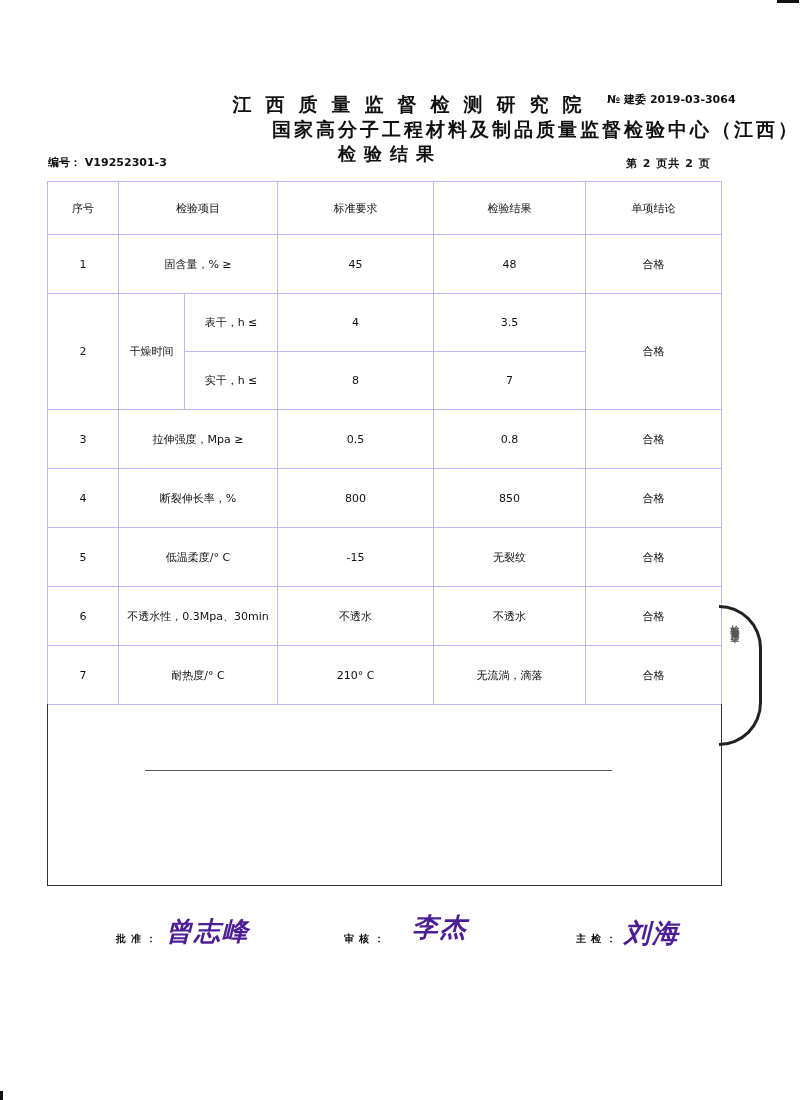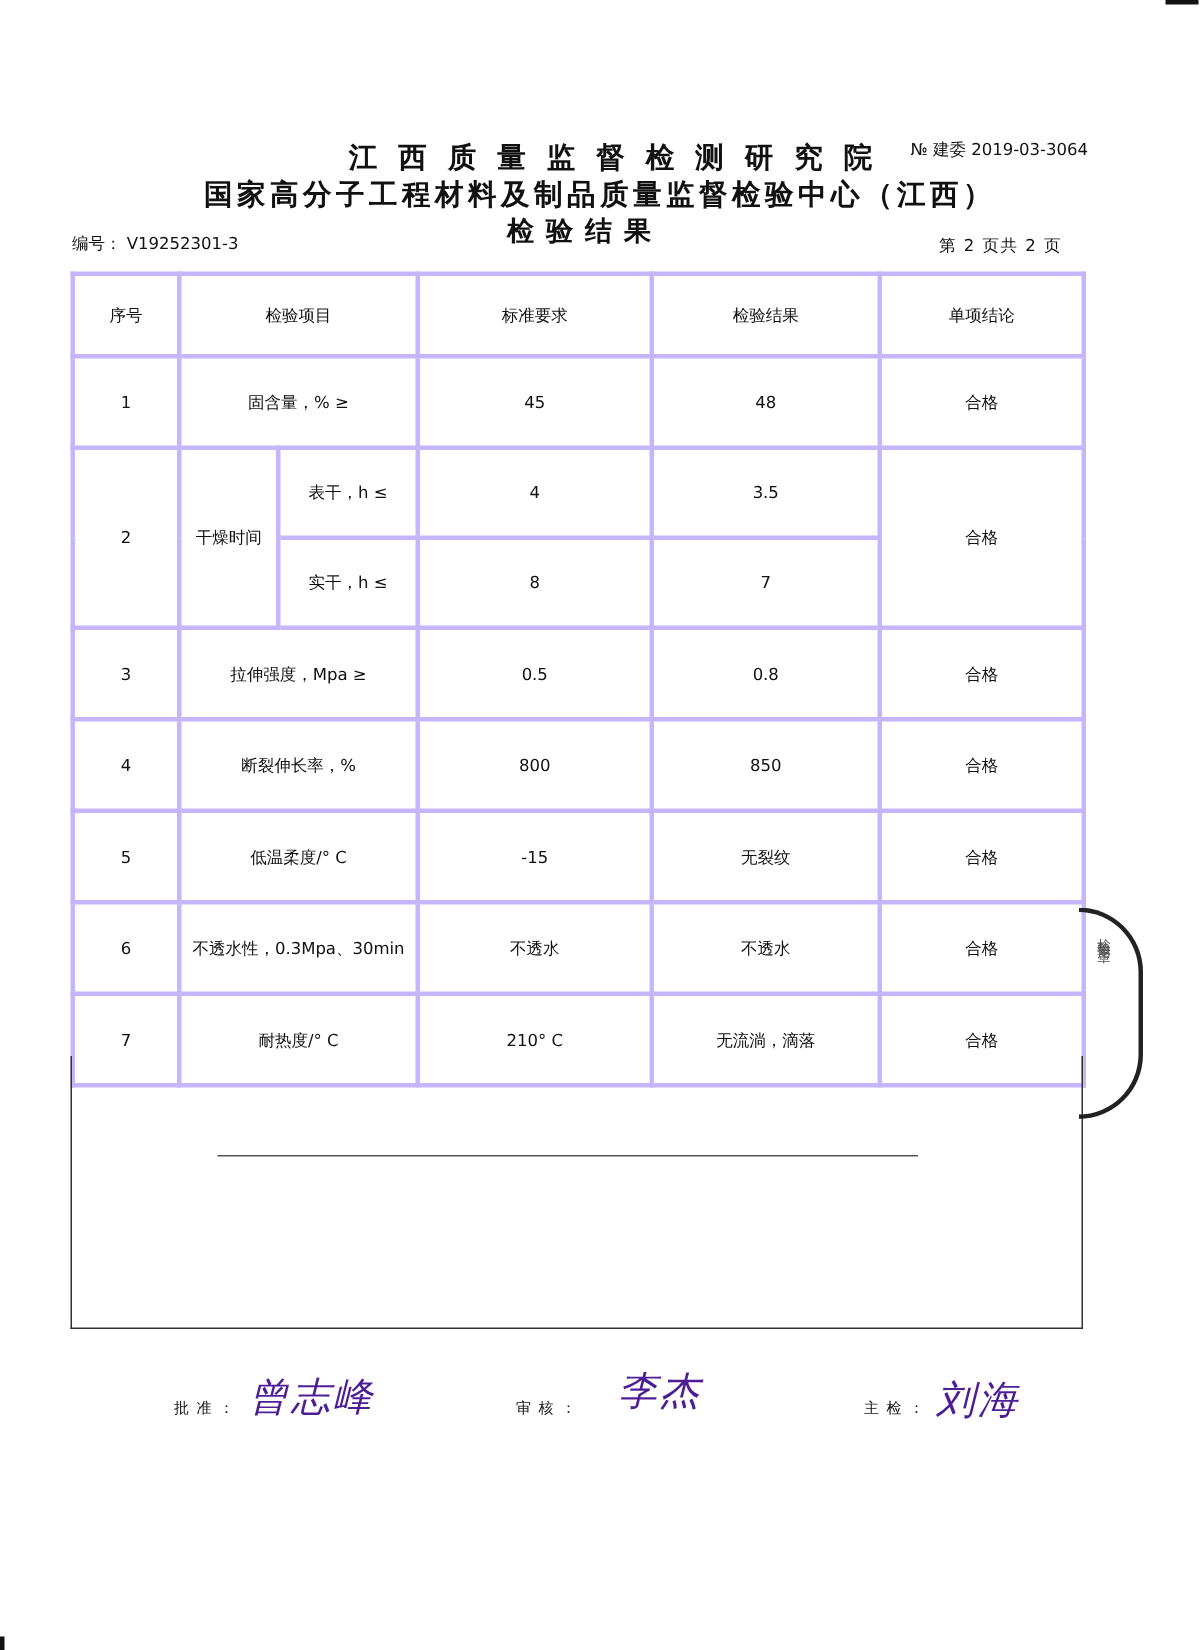--- a/index.html
+++ b/index.html
@@ -1,47 +1,47 @@
 <!DOCTYPE html>
 <html><head>
 <meta charset="utf-8">
 <style>
   html, body { margin: 0; padding: 0; background: #ffffff; }
   body {
     width: 800px; height: 1100px; position: relative; overflow: hidden;
     font-family: "DejaVu Serif", "Liberation Serif", serif; color: #111;
   }
-  .abs { position: absolute; }
+  .abs { position: absolute; font-weight: bold; }
   .title1 {
     left: 0; width: 740px; top: 92px; text-align: center;
     font-size: 19px; font-weight: bold; letter-spacing: 14px;
     font-family: "DejaVu Sans", sans-serif;
     margin-left: 44px;
   }
   .title2 {
-    left: 0; width: 800px; top: 117px; text-align: center;
+    left: 0; width: 800px; top: 117px; text-align: right;
     font-size: 19px; font-weight: bold; letter-spacing: 3px;
     font-family: "DejaVu Sans", sans-serif;
   }
   .title3 {
     left: 0; width: 780px; top: 142px; text-align: center;
     font-size: 18px; font-weight: bold; letter-spacing: 8px;
     font-family: "DejaVu Sans", sans-serif;
   }
   .docno { left: 607px; top: 92px; font-size: 11px; font-family: "DejaVu Sans", sans-serif; }
   .serial { left: 48px; top: 155px; font-size: 11px; font-family: "DejaVu Sans", sans-serif; }
   .pageinfo { left: 626px; top: 156px; font-size: 11px; font-family: "DejaVu Sans", sans-serif; letter-spacing: 1px; }
 
   table.result {
     position: absolute; left: 47px; top: 181px; width: 674px;
     border-collapse: collapse; table-layout: fixed;
     font-size: 11px; font-family: "DejaVu Sans", sans-serif;
   }
   table.result td {
-    border: 3px solid #c4b5fd; text-align: center; vertical-align: middle; padding: 0;
+    border: 1px solid #c4b5fd; text-align: center; vertical-align: middle; padding: 0;
   }
   .h-head td { height: 52px; }
   .h-row td { height: 58px; }
   .h-sub td { height: 57px; }
 
   .remark {
     position: absolute; left: 47px; top: 704px; width: 673px; height: 181px;
     border: 1px solid #333; border-top: none;
   }
   .remark-line {

